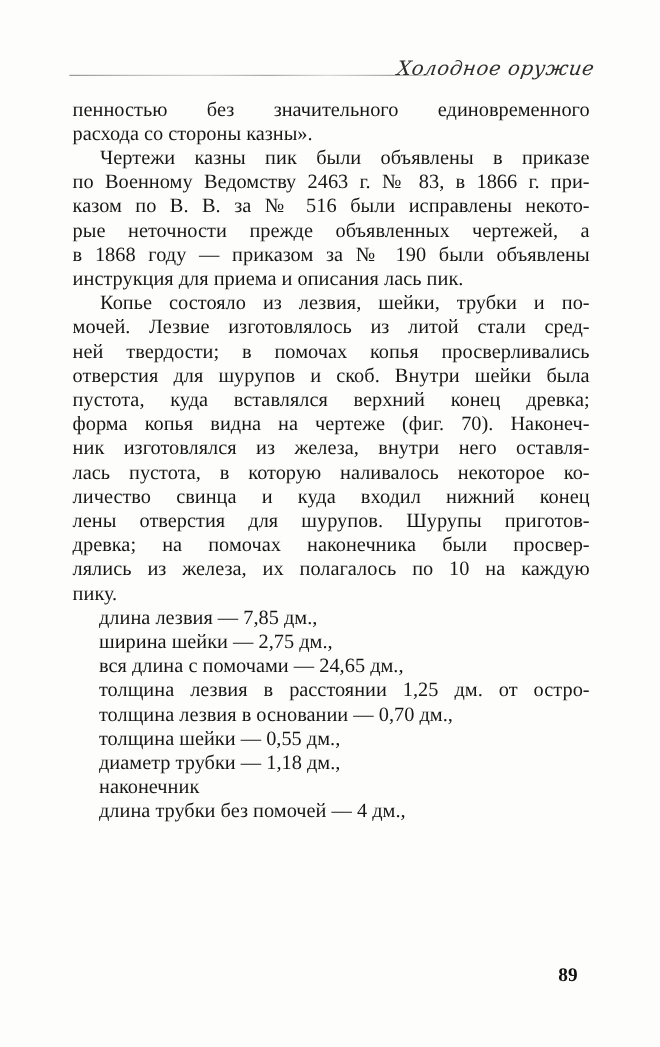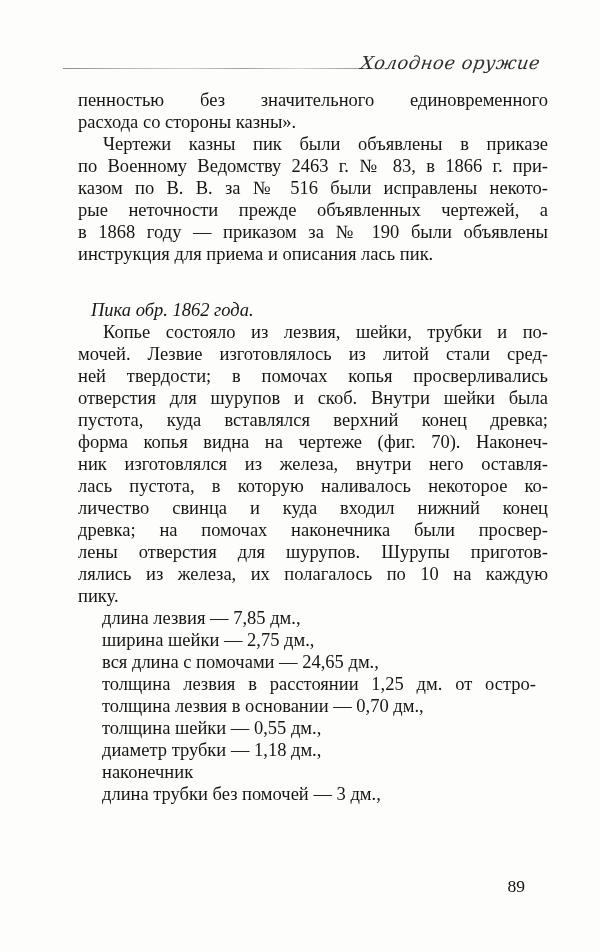--- a/index.html
+++ b/index.html
@@ -41,21 +41,20 @@
   .content {
     position: absolute;
     top: 89px;
     left: 66px;
     width: 470px;
     font-size: 18.5px;
     line-height: 22px;
   }
   .line {
     width: 100%;
-    margin-left: 12px;
   }
   .just {
     text-align: justify;
     text-align-last: justify;
     text-justify: inter-word;
   }
   .indent {
     text-indent: 25px;
   }
   .heading {
@@ -72,21 +71,21 @@
     padding-left: 24px;
   }
   .list-block .line {
     width: auto;
   }
   .pagenum {
     position: absolute;
     top: 876px;
     right: 75px;
     font-size: 17.5px;
-    font-weight: normal;
+    font-weight: bold;
     color: #111;
   }
 </style>
 </head>
 <body>
 
 <div class="page">
 
   <div class="rule"></div>
   <div class="runhead">Холодное оружие</div>
@@ -100,48 +99,47 @@
 
     <div>
       <div class="line just indent">Чертежи казны пик были объявлены в приказе</div>
       <div class="line just">по Военному Ведомству 2463 г. № 83, в 1866 г. при-</div>
       <div class="line just">казом по В. В. за № 516 были исправлены некото-</div>
       <div class="line just">рые неточности прежде объявленных чертежей, а</div>
       <div class="line just">в 1868 году — приказом за № 190 были объявлены</div>
       <div class="line">инструкция для приема и описания лась пик.</div>
     </div>
 
-    <div class="heading sect-pika">Пика обр. 1862 года.</div>
 
     <div>
       <div class="line just indent">Копье состояло из лезвия, шейки, трубки и по-</div>
       <div class="line just">мочей. Лезвие изготовлялось из литой стали сред-</div>
       <div class="line just">ней твердости; в помочах копья просверливались</div>
       <div class="line just">отверстия для шурупов и скоб. Внутри шейки была</div>
       <div class="line just">пустота, куда вставлялся верхний конец древка;</div>
       <div class="line just">форма копья видна на чертеже (фиг. 70). Наконеч-</div>
       <div class="line just">ник изготовлялся из железа, внутри него оставля-</div>
       <div class="line just">лась пустота, в которую наливалось некоторое ко-</div>
       <div class="line just">личество свинца и куда входил нижний конец</div>
+      <div class="line just">лены отверстия для шурупов. Шурупы приготов-</div>
       <div class="line just">древка; на помочах наконечника были просвер-</div>
-      <div class="line just">лены отверстия для шурупов. Шурупы приготов-</div>
       <div class="line just">лялись из железа, их полагалось по 10 на каждую</div>
       <div class="line">пику.</div>
     </div>
 
 
     <div class="list-block">
       <div class="line">длина лезвия — 7,85 дм.,</div>
       <div class="line">ширина шейки — 2,75 дм.,</div>
       <div class="line">вся длина с помочами — 24,65 дм.,</div>
       <div class="line just">толщина лезвия в расстоянии 1,25 дм. от остро-</div>
       <div class="line">толщина лезвия в основании — 0,70 дм.,</div>
       <div class="line">толщина шейки — 0,55 дм.,</div>
       <div class="line">диаметр трубки — 1,18 дм.,</div>
       <div class="line">наконечник</div>
-      <div class="line">длина трубки без помочей — 3 дм.,</div>
+      <div class="line">длина трубки без помочей — 4 дм.,</div>
     </div>
 
   </div>
 
   <div class="pagenum">89</div>
 
 </div>
 
 </body></html>

